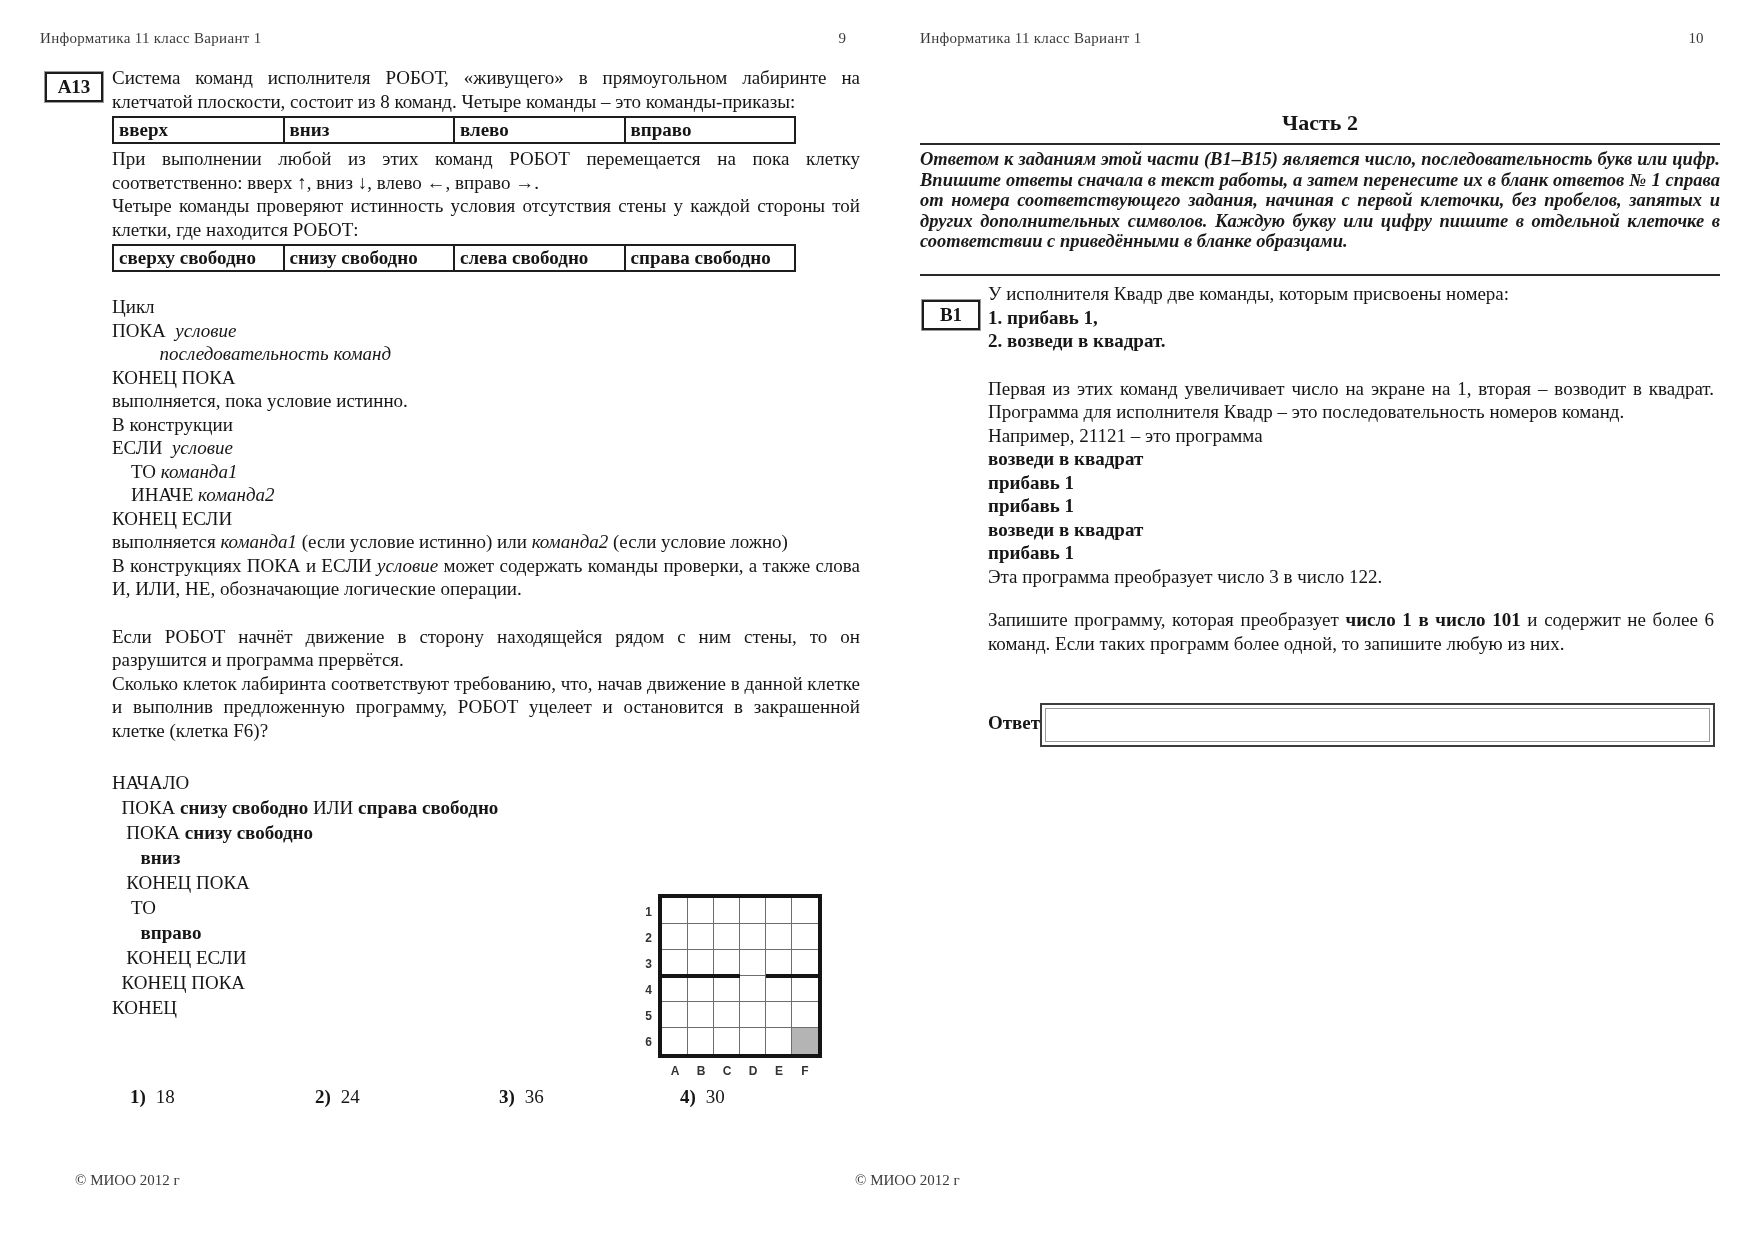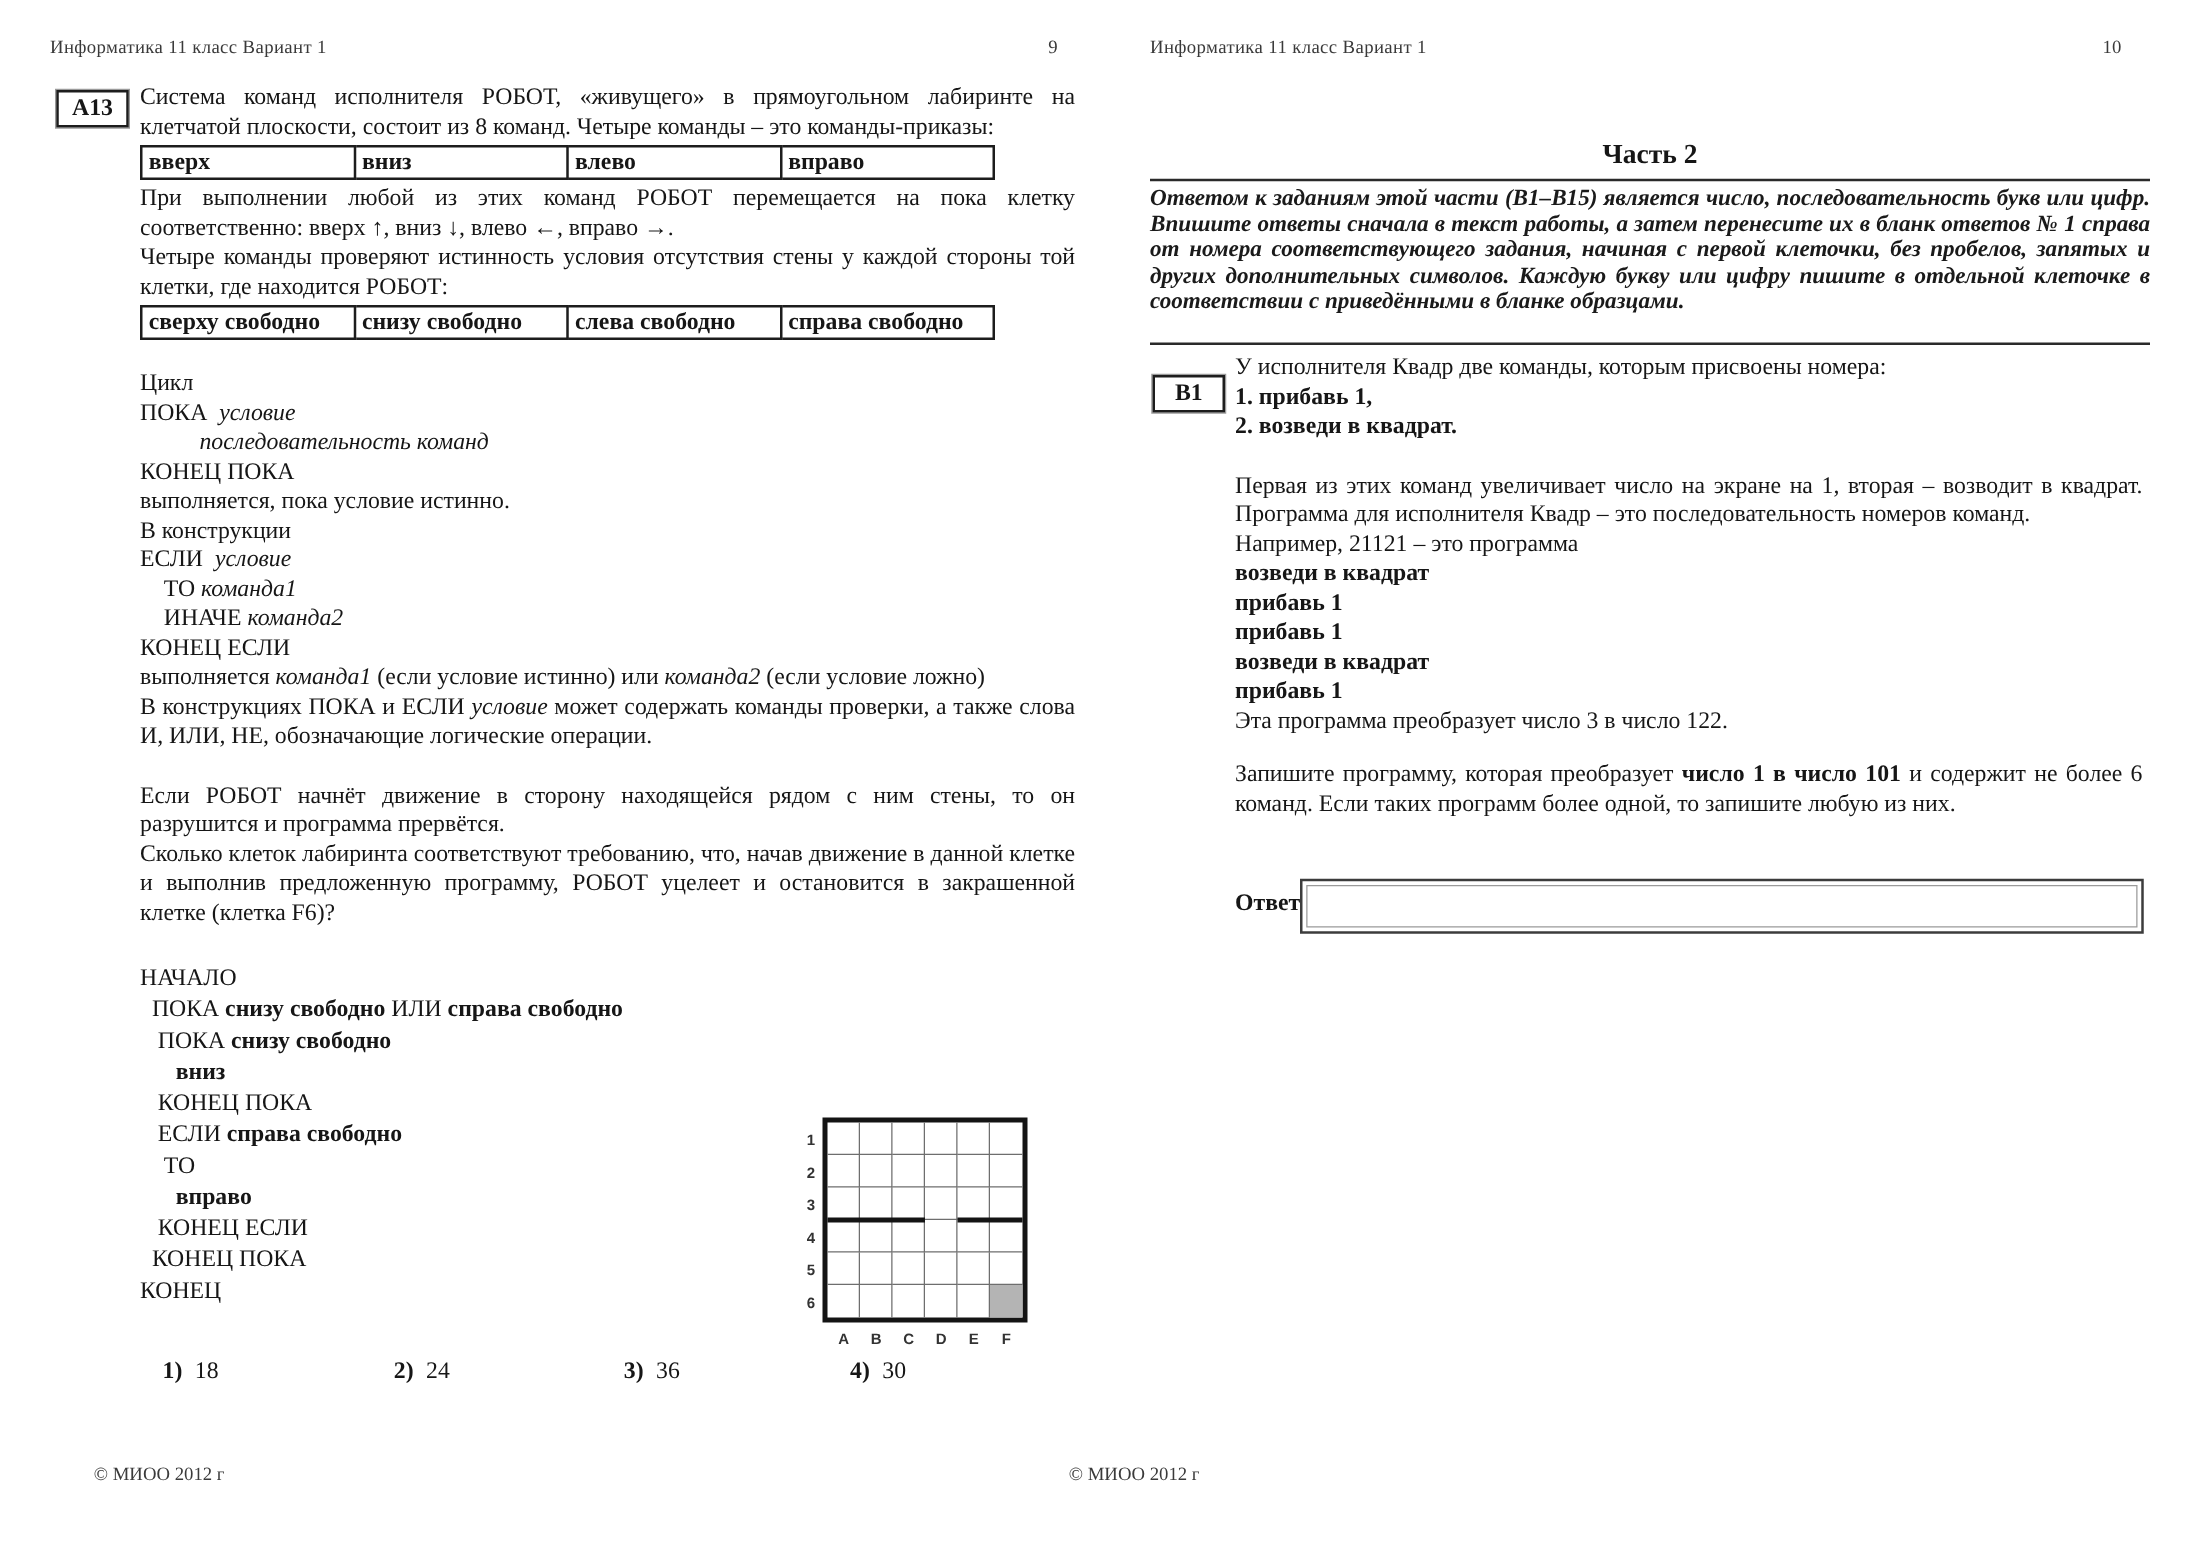--- a/index.html
+++ b/index.html
@@ -108,21 +108,20 @@
   <div class="spacer24"></div>
   <p>Если РОБОТ начнёт движение в сторону находящейся рядом с ним стены, то он разрушится и программа прервётся.</p>
   <p>Сколько клеток лабиринта соответствуют требованию, что, начав движение в данной клетке и выполнив предложенную программу, РОБОТ уцелеет и остановится в закрашенной клетке (клетка F6)?</p>
   <div class="spacer28"></div>
   <div class="pre-block prog">
       <div class="rich-line"><span>НАЧАЛО</span></div>
       <div class="rich-line"><span>  ПОКА </span><span class="seg-b">снизу свободно</span><span> ИЛИ </span><span class="seg-b">справа свободно</span></div>
       <div class="rich-line"><span>   ПОКА </span><span class="seg-b">снизу свободно</span></div>
       <div class="rich-line"><span>      </span><span class="seg-b">вниз</span></div>
       <div class="rich-line"><span>   КОНЕЦ ПОКА</span></div>
-      <div class="rich-line"><span>   ЕСЛИ </span><span class="seg-b">справа свободно</span></div>
       <div class="rich-line"><span>    ТО</span></div>
       <div class="rich-line"><span>      </span><span class="seg-b">вправо</span></div>
       <div class="rich-line"><span>   КОНЕЦ ЕСЛИ</span></div>
       <div class="rich-line"><span>  КОНЕЦ ПОКА</span></div>
       <div class="rich-line"><span>КОНЕЦ</span></div>
     </div>
 </div>
 
 <div class="abs" style="left:636px;top:894px;width:200px;height:186px;">
   <div>
@@ -194,21 +193,21 @@
     <span class="n">3)</span><span>36</span>
   </span>
   <span class="opt" style="left:680px;">
     <span class="n">4)</span><span>30</span>
   </span>
 </div>
 
 <div class="abs footer" style="left:75px;top:1172px;">© МИОО 2012 г</div>
 
 <div class="abs hdr" style="left:920px;top:30px;">Информатика  11 класс  Вариант 1</div>
-<div class="abs pagenum" style="left:1682px;top:30px;width:28px;text-align:left;">10</div>
+<div class="abs pagenum" style="left:1682px;top:30px;width:28px;text-align:center;">10</div>
 
 <div class="abs part-title" style="left:920px;top:110px;width:800px;">Часть 2</div>
 
 <div class="abs rule" style="left:920px;top:143px;width:800px;"></div>
 <div class="abs" style="left:920px;top:149px;width:800px;">
   <p class="instr">Ответом к заданиям этой части (В1–В15) является число, последовательность букв или цифр. Впишите ответы сначала в текст работы, а затем перенесите их в бланк ответов № 1 справа от номера соответствующего задания, начиная с первой клеточки, без пробелов, запятых и других дополнительных символов. Каждую букву или цифру пишите в отдельной клеточке в соответствии с приведёнными в бланке образцами.</p>
 </div>
 <div class="abs rule" style="left:920px;top:274px;width:800px;"></div>
 
 <div class="abs taskbox" style="left:922px;top:284px;width:54px;height:26px;margin-top:16px;">

